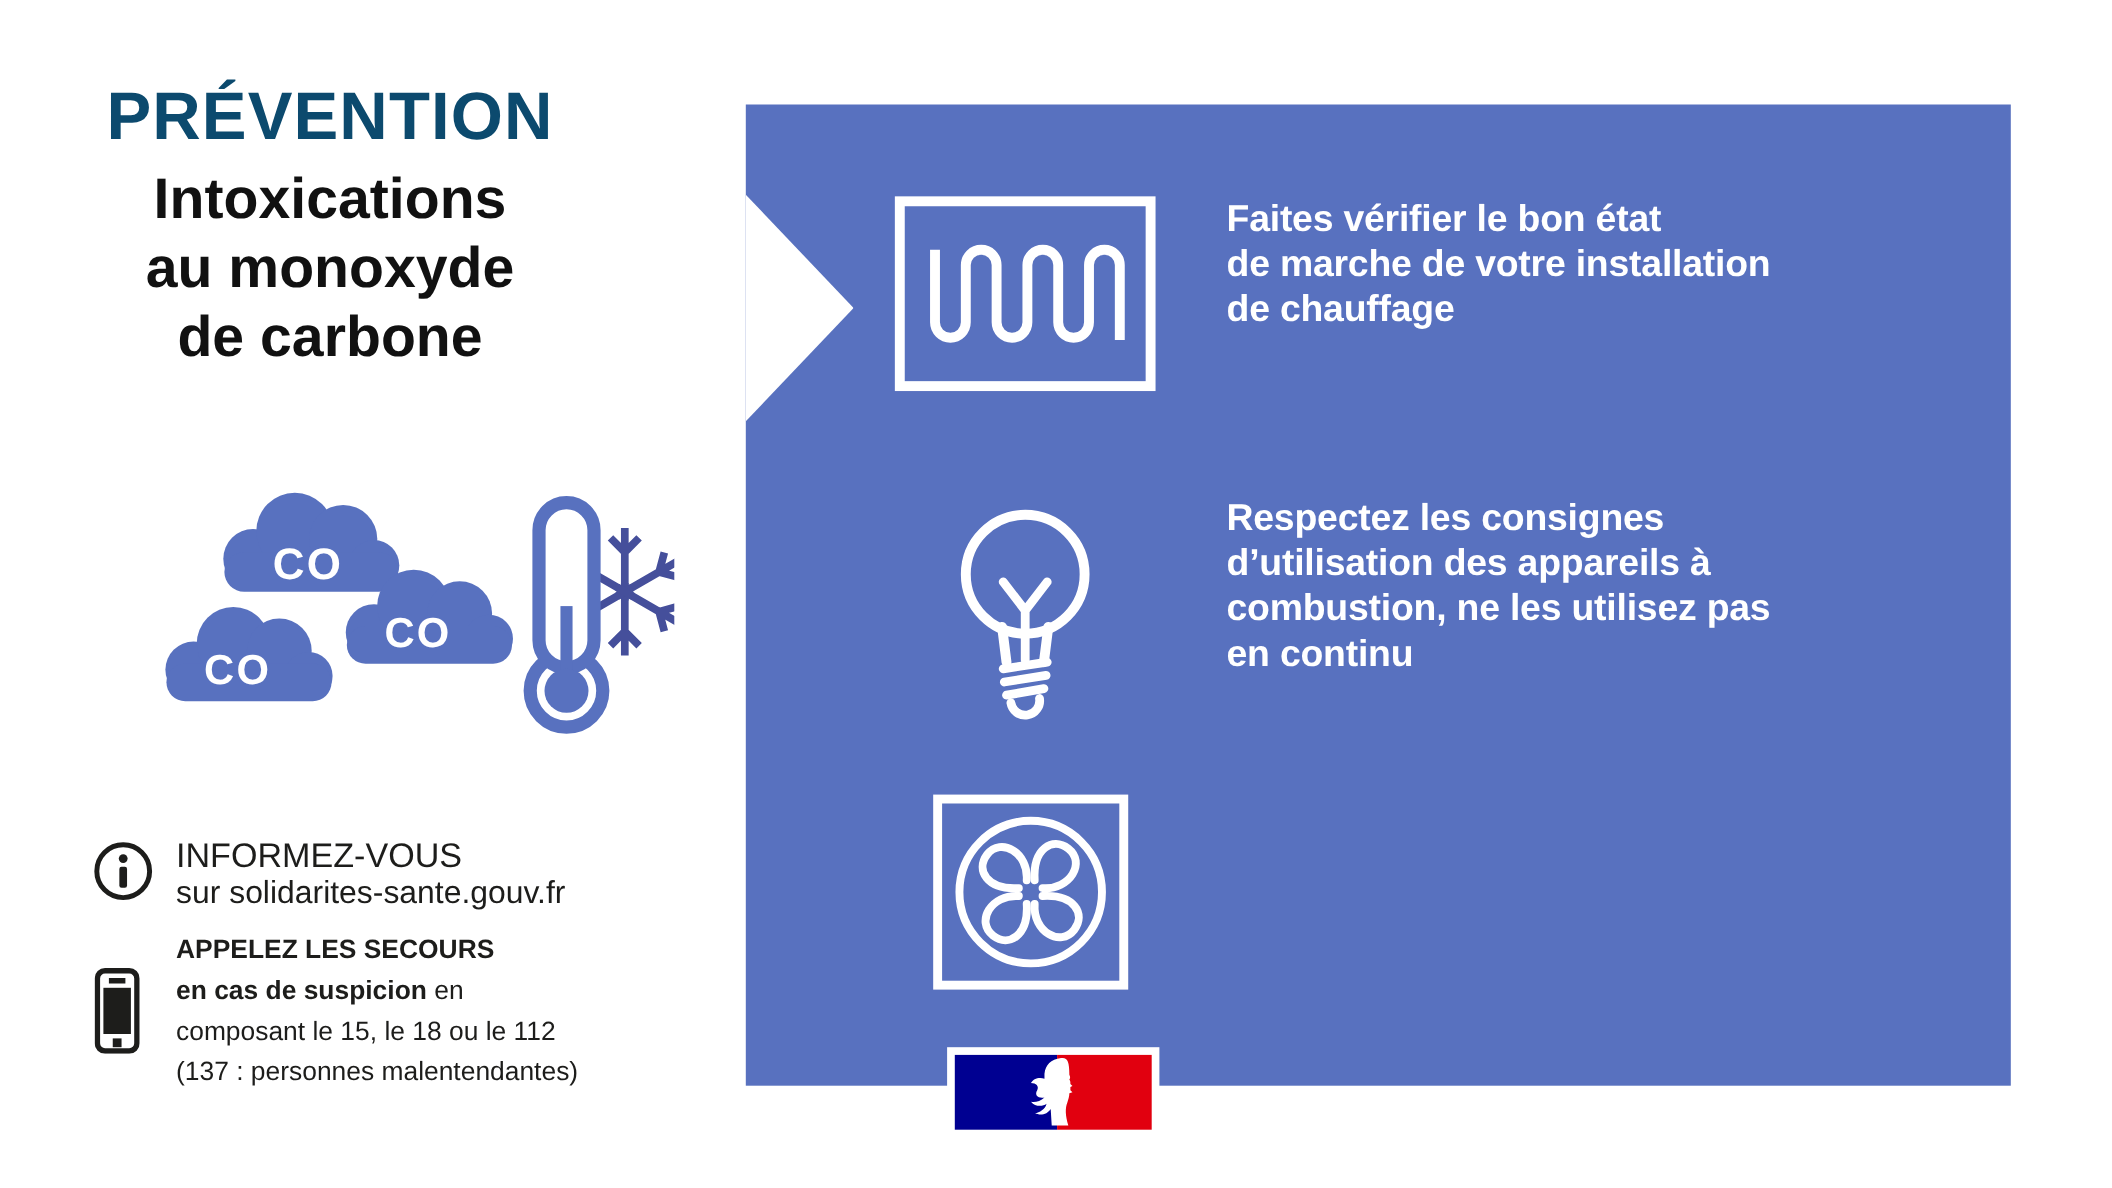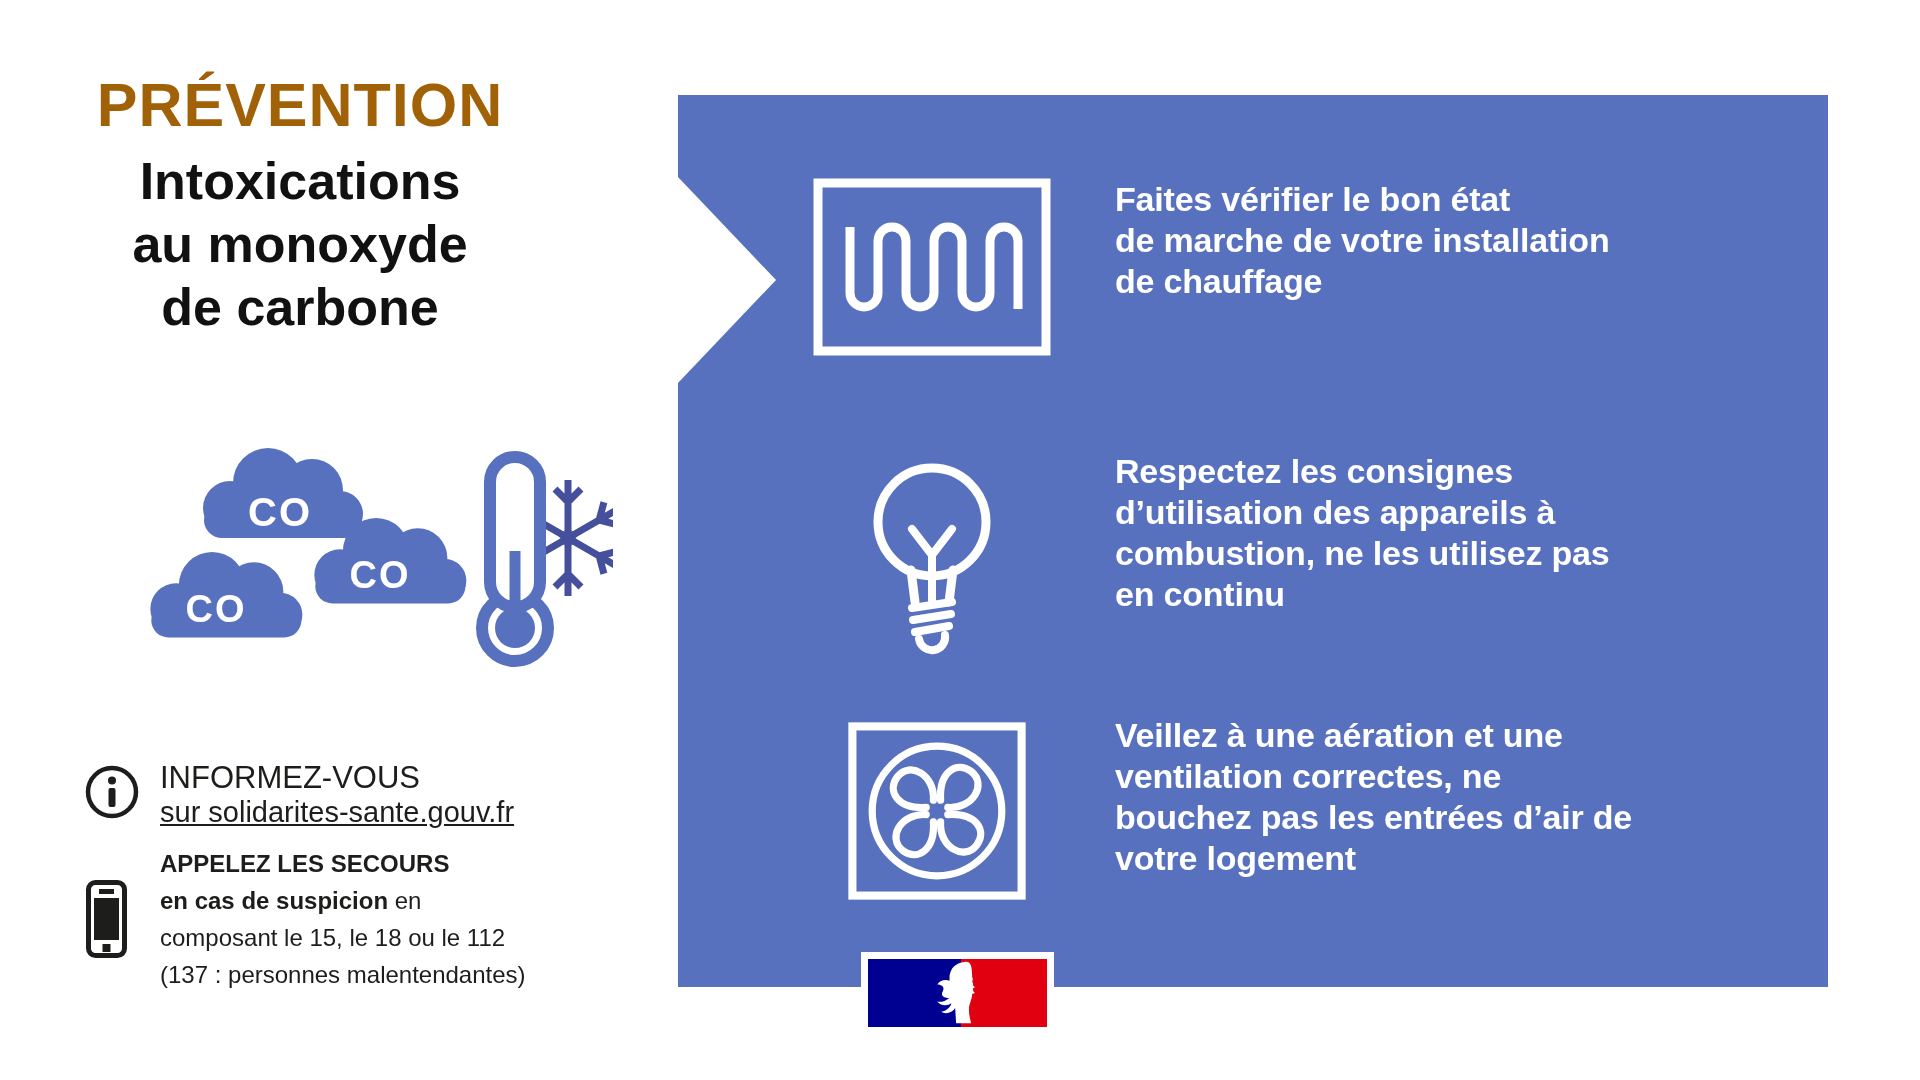--- a/index.html
+++ b/index.html
@@ -8,33 +8,33 @@
     background:#ffffff;
     font-family:"Liberation Sans", sans-serif;
     color:#1d1d1b;
   }
   .abs{position:absolute;}
 
   
   .kicker{
     left:40px;top:70px;width:520px;
     text-align:center;font-weight:bold;font-size:61px;letter-spacing:1px;
-    color:#a16207;
+    color:#0c4a6e;
   }
   .main-title{
     left:40px;top:150px;width:520px;
     text-align:center;font-weight:bold;font-size:52px;line-height:63px;
     white-space:pre-line;color:#111;
   }
   .clouds-svg{left:112px;top:438px;}
   .thermo-svg{left:463px;top:443px;}
 
   .info-icon-svg{left:84px;top:764px;}
   .info-heading{left:160px;top:760px;font-size:31px;font-weight:normal;}
-  .info-line{left:160px;top:796px;font-size:29px;text-decoration:underline;}
+  .info-line{left:160px;top:796px;font-size:29px;}
 
   .phone-icon-svg{left:86px;top:880px;}
   .emergency-block{left:160px;top:845px;width:420px;font-size:24px;line-height:37px;}
   .emergency-block .bold{font-weight:bold;}
 
   
   .blue-panel{
     left:678px;top:95px;width:1150px;height:892px;
     background:#5871bf;
     text-decoration:underline;
@@ -175,24 +175,20 @@
   <svg class="tip-icon tip3-icon" width="180" height="180" viewBox="0 0 200 200">
     <rect x="6" y="6" width="188" height="188" fill="none" stroke="#ffffff" stroke-width="9"></rect>
     <circle cx="100" cy="100" r="72" fill="none" stroke="#ffffff" stroke-width="8"></circle>
     <g fill="none" stroke="#ffffff" stroke-width="8" stroke-linecap="round">
       <path d="M96,88 C98,60 70,44 56,62 C44,78 56,98 88,96"></path>
       <path d="M96,88 C98,60 70,44 56,62 C44,78 56,98 88,96" transform="rotate(90 100 100)"></path>
       <path d="M96,88 C98,60 70,44 56,62 C44,78 56,98 88,96" transform="rotate(180 100 100)"></path>
       <path d="M96,88 C98,60 70,44 56,62 C44,78 56,98 88,96" transform="rotate(270 100 100)"></path>
     </g>
   </svg>
-  <div class="tip-text tip3-text">Veillez à une aération et une
-ventilation correctes, ne
-bouchez pas les entrées d’air de
-votre logement</div>
 </div>
 
 <div class="abs gov-logo">
   <div class="flag">
     <div class="b"></div>
     <div class="r"></div>
   </div>
   <svg class="marianne" width="58" height="66" viewBox="0 0 60 70">
     <path fill="#ffffff" d="M37,2 C27,3 22,9 21,17 c0,2 0,3 0,5 c-5,-2 -11,0 -13,4 c5,0 8,3 6,7 c-3,5 1,8 7,7 c-4,4 -10,5 -13,4 c4,5 11,5 15,2 c-1,5 -7,9 -11,9 c5,3 12,1 15,-4 l1,16 h16 c-3,-10 -3,-17 -1,-22 c1,-3 2,-6 2,-9 l3,-1 -2,-2 0,-3 2,-1 -2,-2 c0,-2 0,-3 -1,-4 c1,-2 1,-3 0,-5 C45,5 43,1 37,2 Z"></path>
   </svg>

